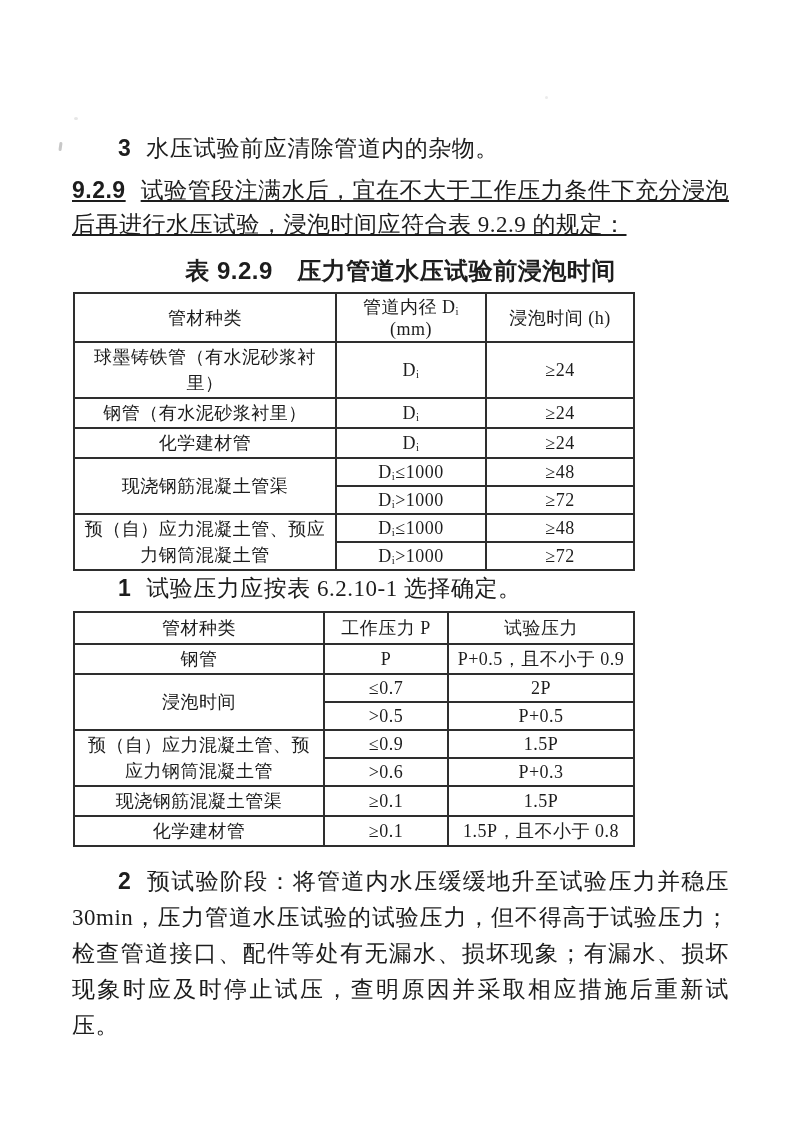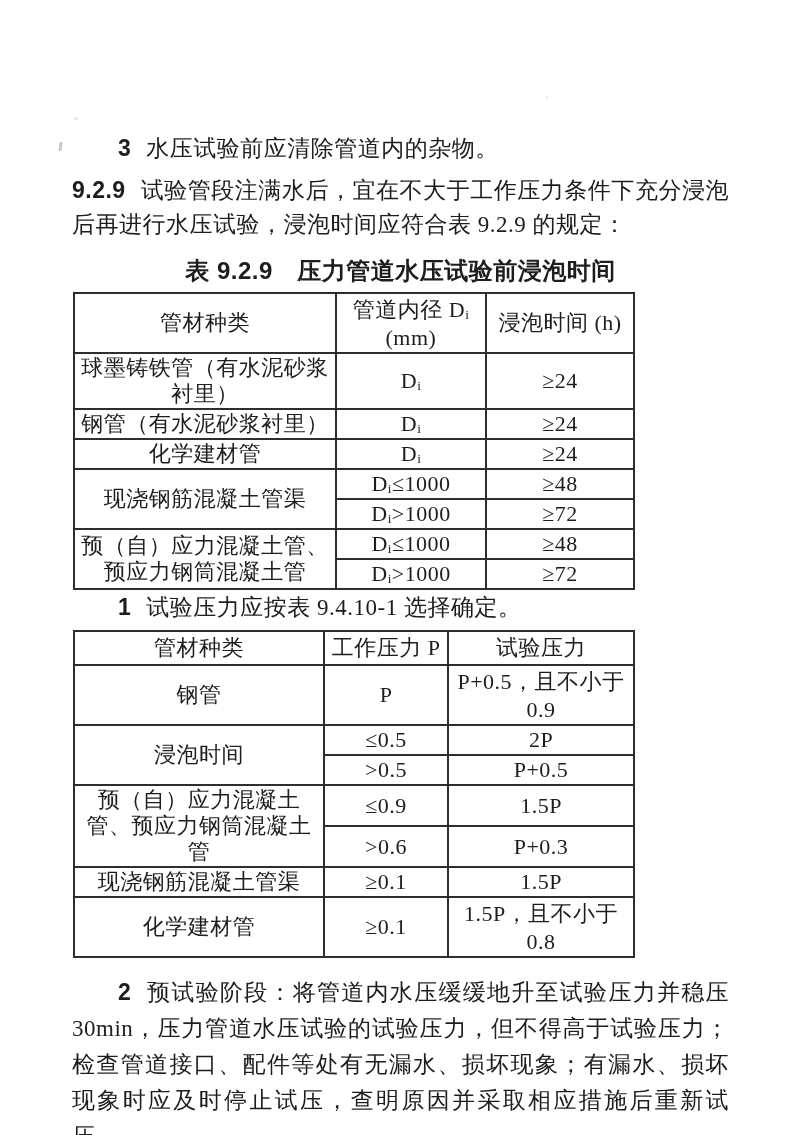--- a/index.html
+++ b/index.html
@@ -19,39 +19,39 @@
     margin: 0; text-align: justify;
     letter-spacing: 0.5px;
   }
   .indent { text-indent: 2em; }
   .num {
     font-weight: 700;
     font-family: "Liberation Sans", "DejaVu Sans", sans-serif;
     margin-right: 15px;
     font-style: normal;
   }
-  #c929 { margin-top: 7px; }
+  #c929 { margin-top: 7px; text-decoration: underline; }
   #c9210 { margin-top: 28px; }
   #item1 { margin-top: 0; }
   #item2 { margin-top: 16px; line-height: 36px; }
 
   .tbl-title {
     font-size: 24px; font-weight: 700;
     font-family: "Liberation Sans", "DejaVu Sans", sans-serif;
     text-align: center; margin: 0;
     letter-spacing: 0.5px;
   }
   #t1-title { margin-top: 13px; }
   #t2-title { margin-top: 10px; }
 
   table.std {
     border-collapse: collapse;
     width: 560px;
     margin: 5px 0 0 1px;
-    font-size: 22px;
+    font-size: 18px;
     table-layout: fixed;
   }
   table.std, .std th, .std td { border: 2px solid #2e2e2e; }
   .std th, .std td {
     text-align: center; vertical-align: middle;
     padding: 1px 4px;
     height: 28px;
     font-weight: 400;
     letter-spacing: 0.5px;
     overflow: hidden;
@@ -125,21 +125,21 @@
             <td>≥48</td>
           </tr>
           <tr>
             <td>Dᵢ&gt;1000</td>
             <td>≥72</td>
           </tr>
         </tbody>
     </table>
 
 
-    <p class="para indent" id="item1"><span class="num">1</span><span>试验压力应按表 9.4.10-1 选择确定。</span></p>
+    <p class="para indent" id="item1"><span class="num">1</span><span>试验压力应按表 6.2.10-1 选择确定。</span></p>
 
 
     <table class="std" id="t2">
       <colgroup>
         <col style="width:250px">
           <col style="width:124px">
           <col style="width:186px">
       </colgroup>
       <thead>
         <tr>
@@ -149,21 +149,21 @@
         </tr>
       </thead>
       <tbody>
           <tr>
             <td rowspan="1" class="mat">钢管</td>
             <td>P</td>
             <td>P+0.5，且不小于 0.9</td>
           </tr>
           <tr>
             <td rowspan="2" class="mat">浸泡时间</td>
-            <td>≤0.5</td>
+            <td>≤0.7</td>
             <td>2P</td>
           </tr>
           <tr>
             <td>&gt;0.5</td>
             <td>P+0.5</td>
           </tr>
           <tr>
             <td rowspan="2" class="mat">预（自）应力混凝土管、预应力钢筒混凝土管</td>
             <td>≤0.9</td>
             <td>1.5P</td>

